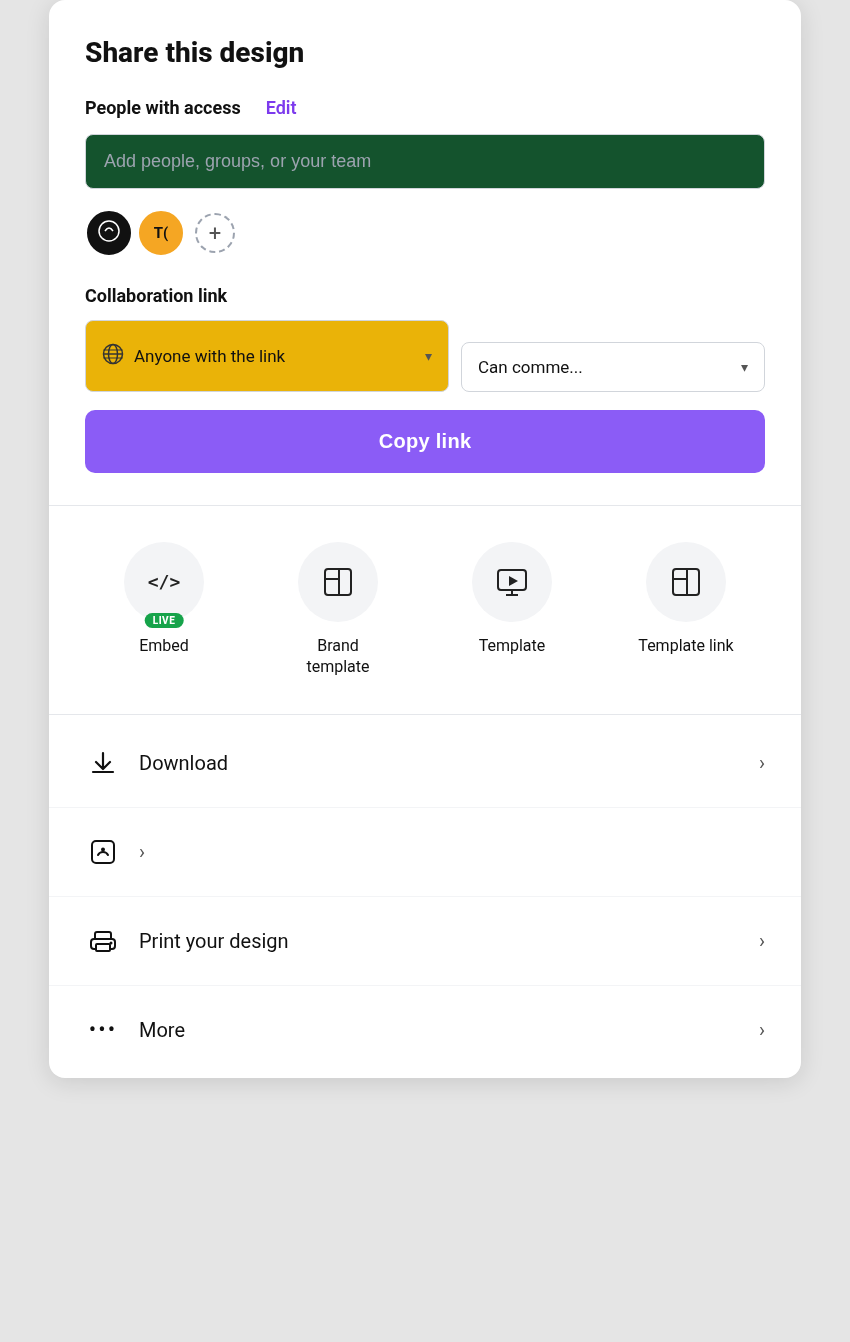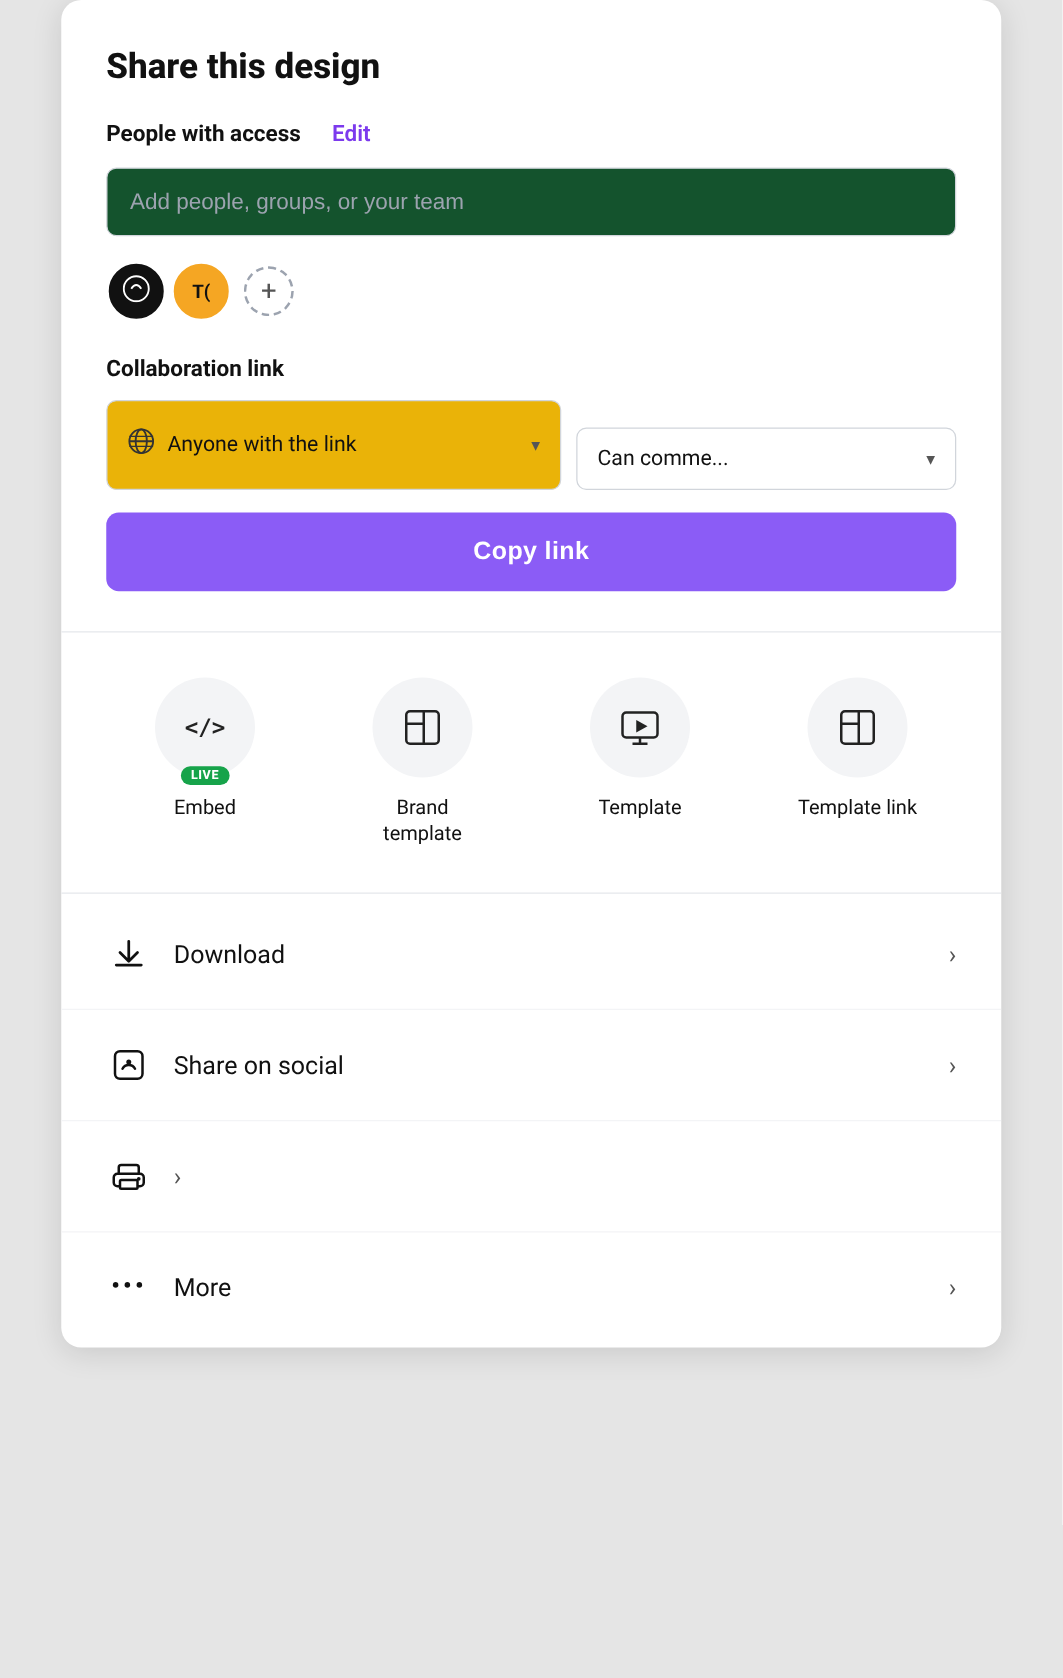--- a/index.html
+++ b/index.html
@@ -443,33 +443,33 @@
 
     <div class="menu-item">
       <div class="menu-item-icon">
         <svg viewBox="0 0 28 28" fill="none" xmlns="http://www.w3.org/2000/svg">
           <rect x="3" y="3" width="22" height="22" rx="4" stroke="#111" stroke-width="2"></rect>
           <path d="M14 10 C11 10 8 12.5 8 15.5 C8 18.5 11 20 14 20 C17 20 20 18.5 20 15.5 C20 12.5 17 10 14 10 Z" stroke="#111" stroke-width="0" fill="none"></path>
           <path d="M9 17 C9 17 10.5 14 14 14 C17.5 14 19 17 19 17" stroke="#111" stroke-width="2" stroke-linecap="round"></path>
           <circle cx="14" cy="11.5" r="2" fill="#111"></circle>
         </svg>
       </div>
-      <span class="menu-item-label">Share on social</span>
       <span class="menu-item-chevron">›</span>
     </div>
 
     <div class="menu-item">
       <div class="menu-item-icon">
         <svg viewBox="0 0 28 28" fill="none" xmlns="http://www.w3.org/2000/svg">
           <rect x="2" y="12" width="24" height="10" rx="3" stroke="#111" stroke-width="2"></rect>
           <path d="M6 12V7a2 2 0 012-2h12a2 2 0 012 2v5" stroke="#111" stroke-width="2"></path>
           <rect x="7" y="17" width="14" height="7" rx="1" stroke="#111" stroke-width="2" fill="white"></rect>
           <circle cx="22" cy="16" r="1.5" fill="#111"></circle>
         </svg>
       </div>
+      <span class="menu-item-label">Print your design</span>
       <span class="menu-item-chevron">›</span>
     </div>
 
     <div class="menu-item">
       <div class="menu-item-icon">
         <span class="dots-icon">•••</span>
       </div>
       <span class="menu-item-label">More</span>
       <span class="menu-item-chevron">›</span>
     </div>

